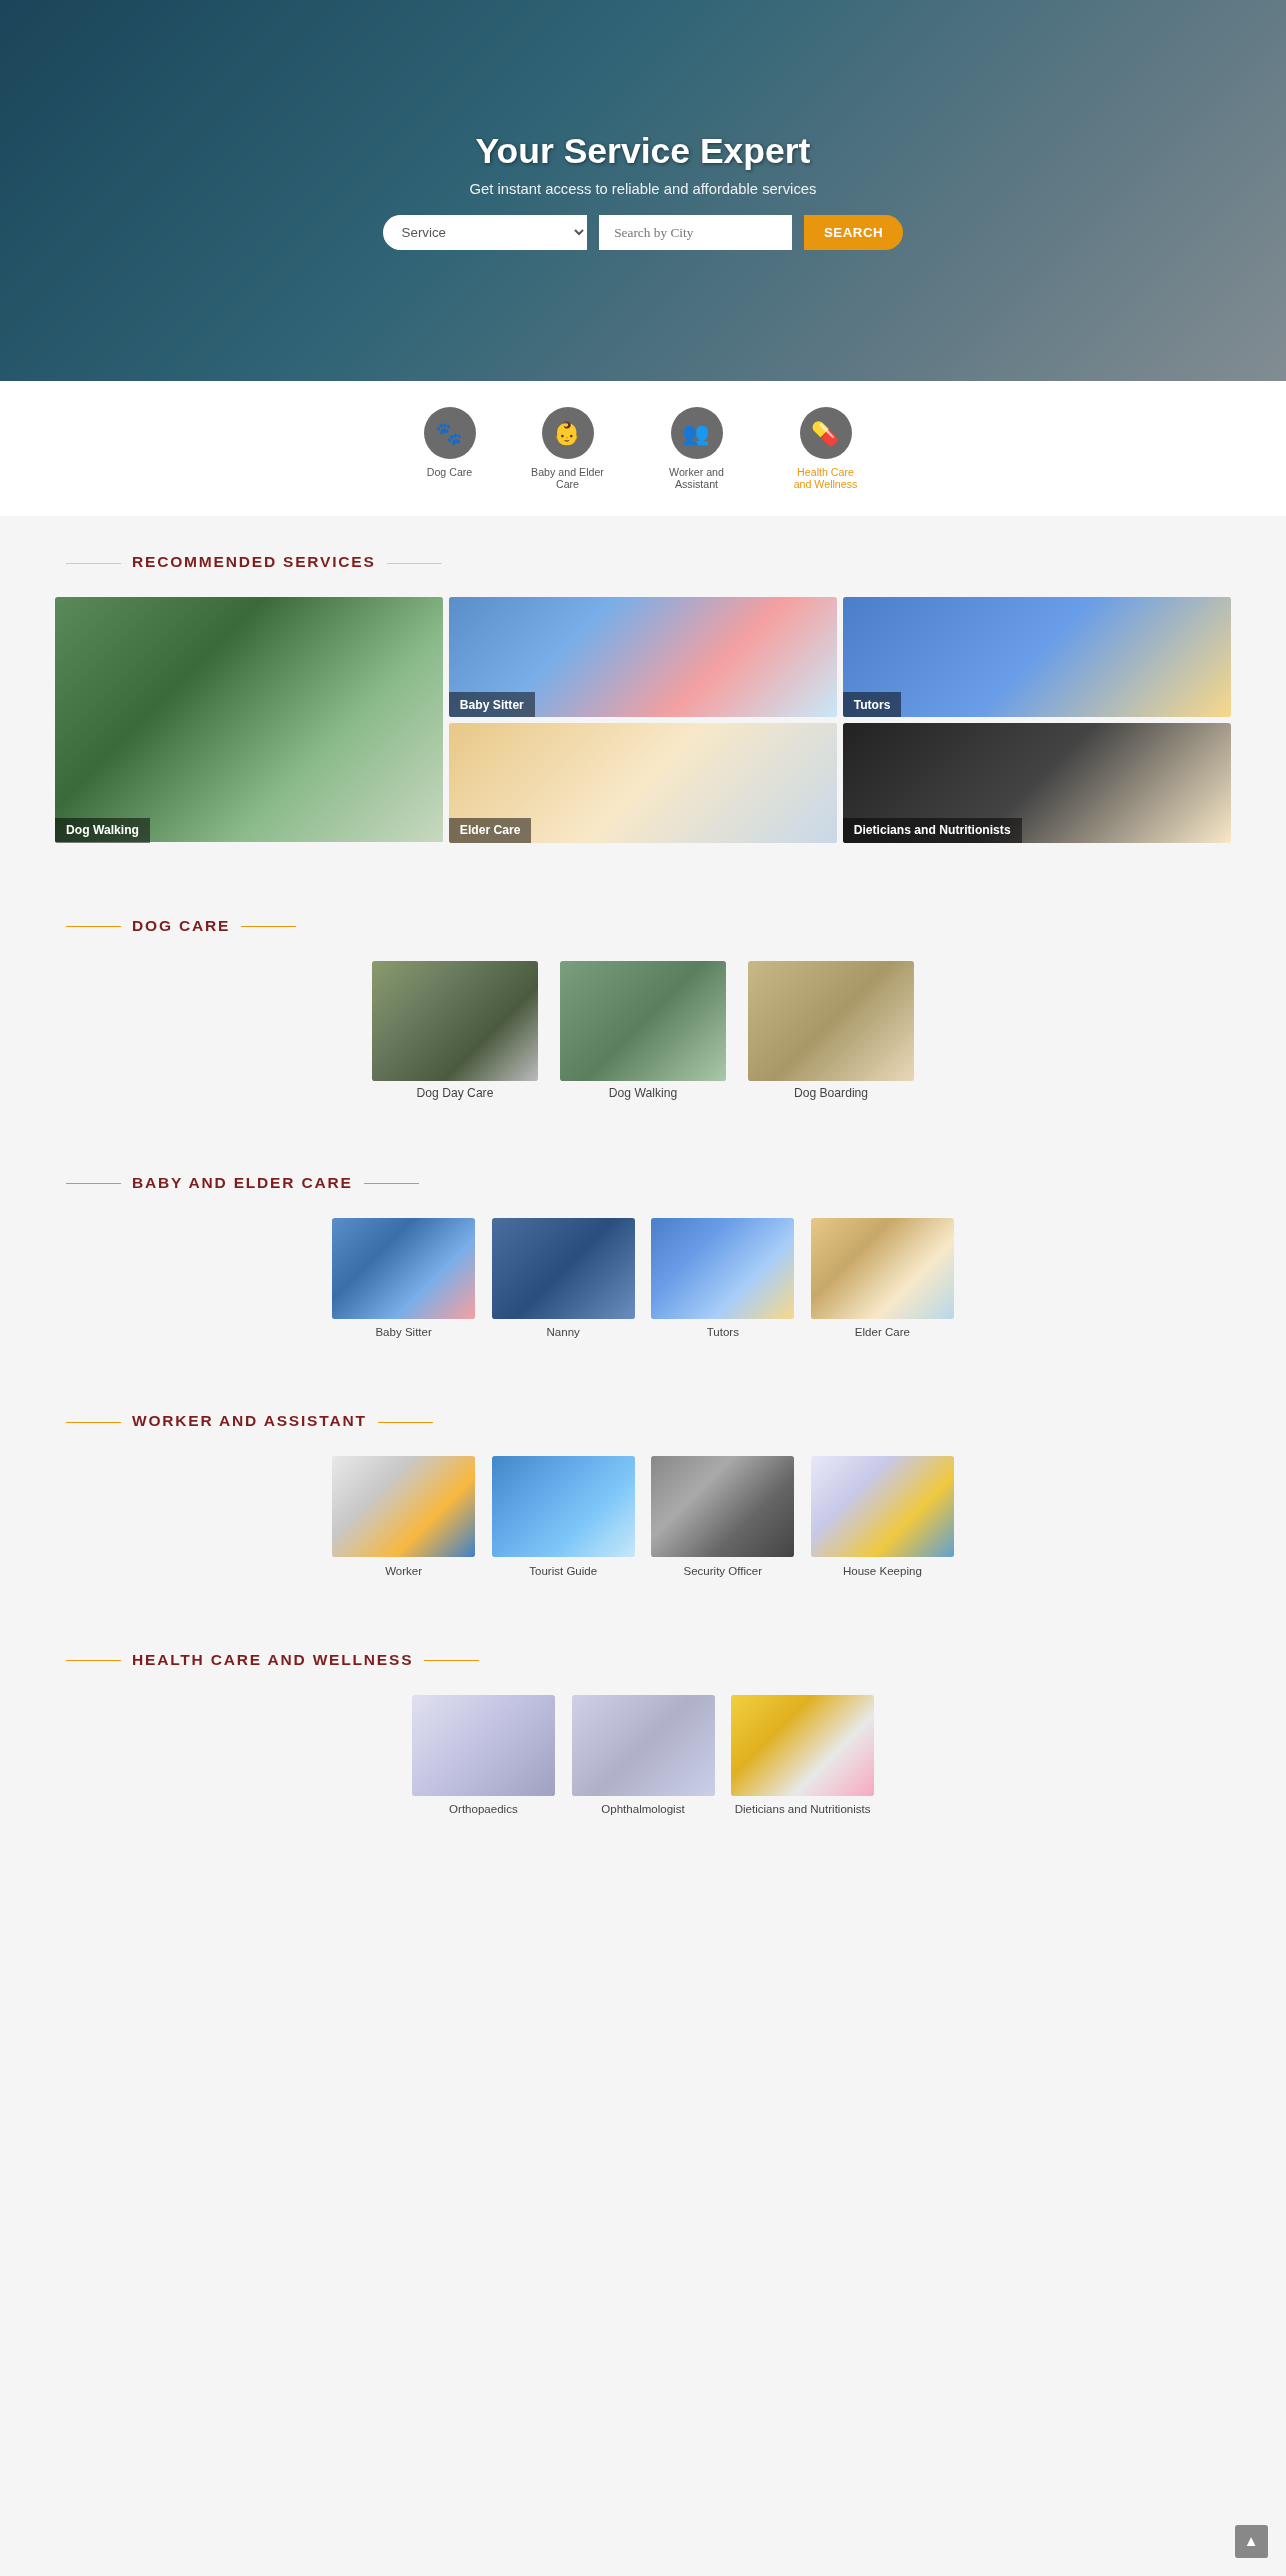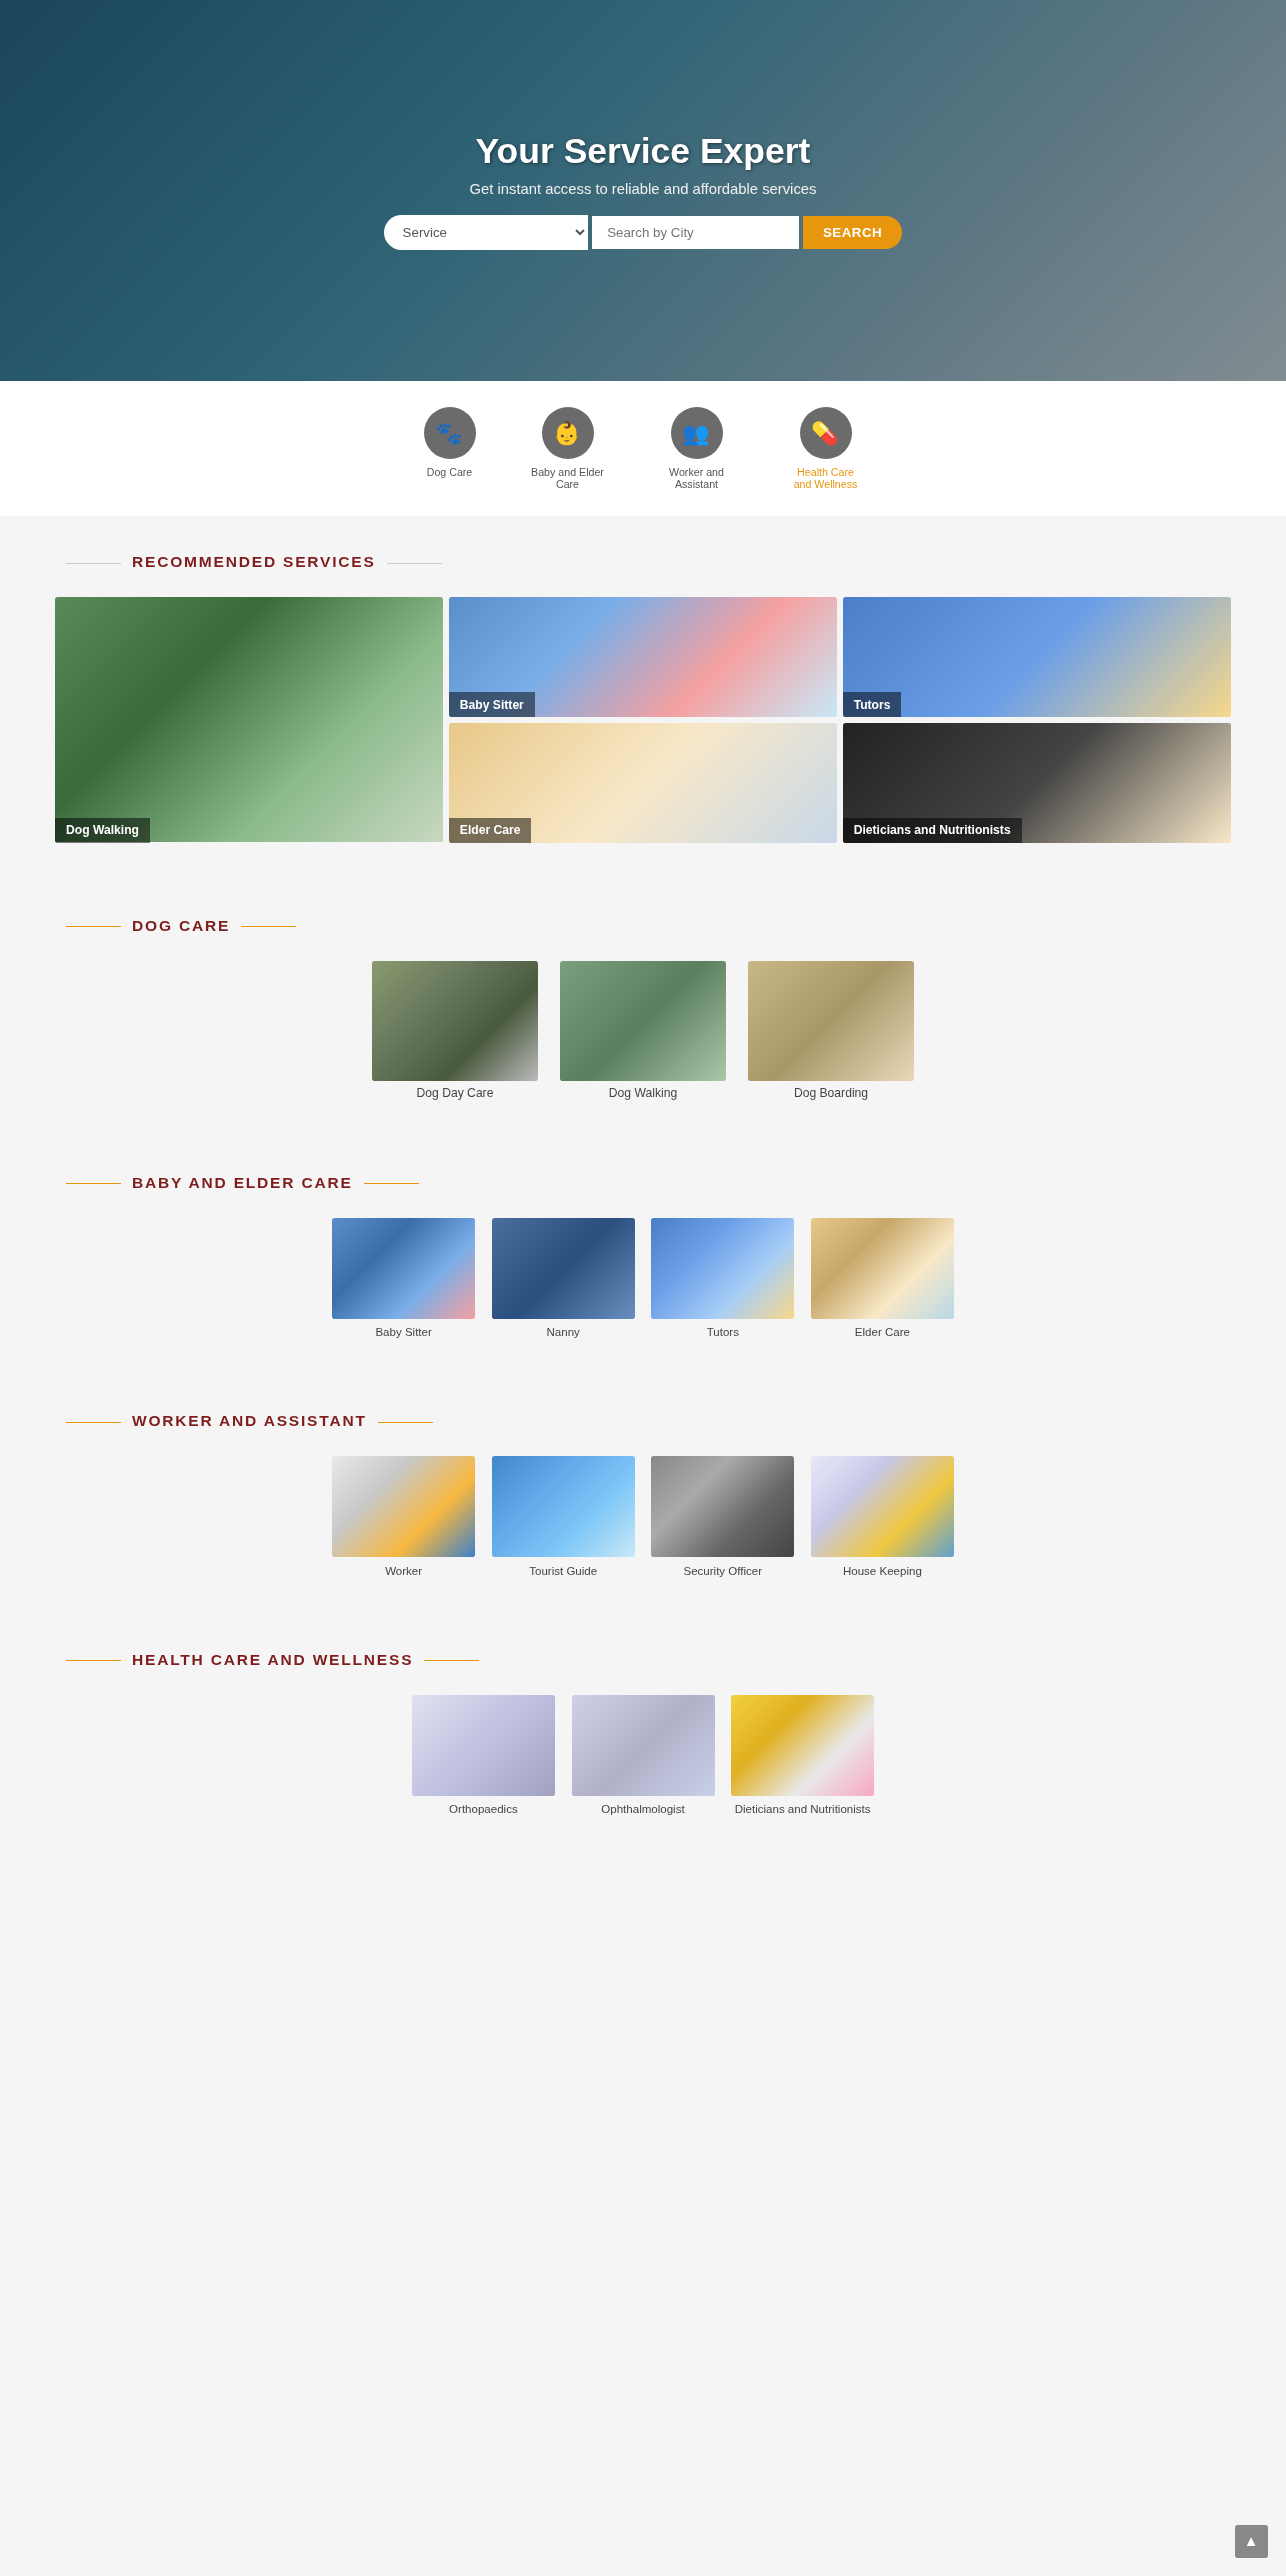--- a/index.html
+++ b/index.html
@@ -19,39 +19,40 @@
       overflow: hidden;
     }
     .hero::before {
       content: '';
       position: absolute; inset: 0;
       background: rgba(0,0,0,0.35);
     }
     .hero-content { position: relative; z-index: 1; }
     .hero h1 { color: #fff; font-size: 2.4rem; font-weight: bold; text-shadow: 0.9px 0.9px 3.7px rgba(0,0,0,0.5); margin-bottom: 9.2px; }
     .hero p { color: #f0f0f0; font-size: 1rem; margin-bottom: 18.4px; }
-    .hero-search { display: flex; gap: 4px; align-items: center; }
+    .hero-search { display: flex; gap: 12px; }
     .hero-select {
       background: #fff;
       border: none;
       padding: 9.2px 14.8px;
       font-size: 0.9rem;
       border-radius: 18.4px 0 0 18.4px;
       min-width: 111px;
       color: #555;
       cursor: pointer;
       outline: none;
     }
     .hero-input {
       border: none;
       padding: 9.2px 14.8px;
       font-size: 0.9rem;
       min-width: 184px;
       color: #4d7c0f;
       outline: none;
+      font-family: Liberation Serif, serif;
     }
     .hero-btn {
       background: #e8960e;
       color: #fff;
       border: none;
       padding: 9.2px 20px;
       font-size: 0.9rem;
       font-weight: bold;
       border-radius: 0 18.4px 18.4px 0;
       cursor: pointer;

